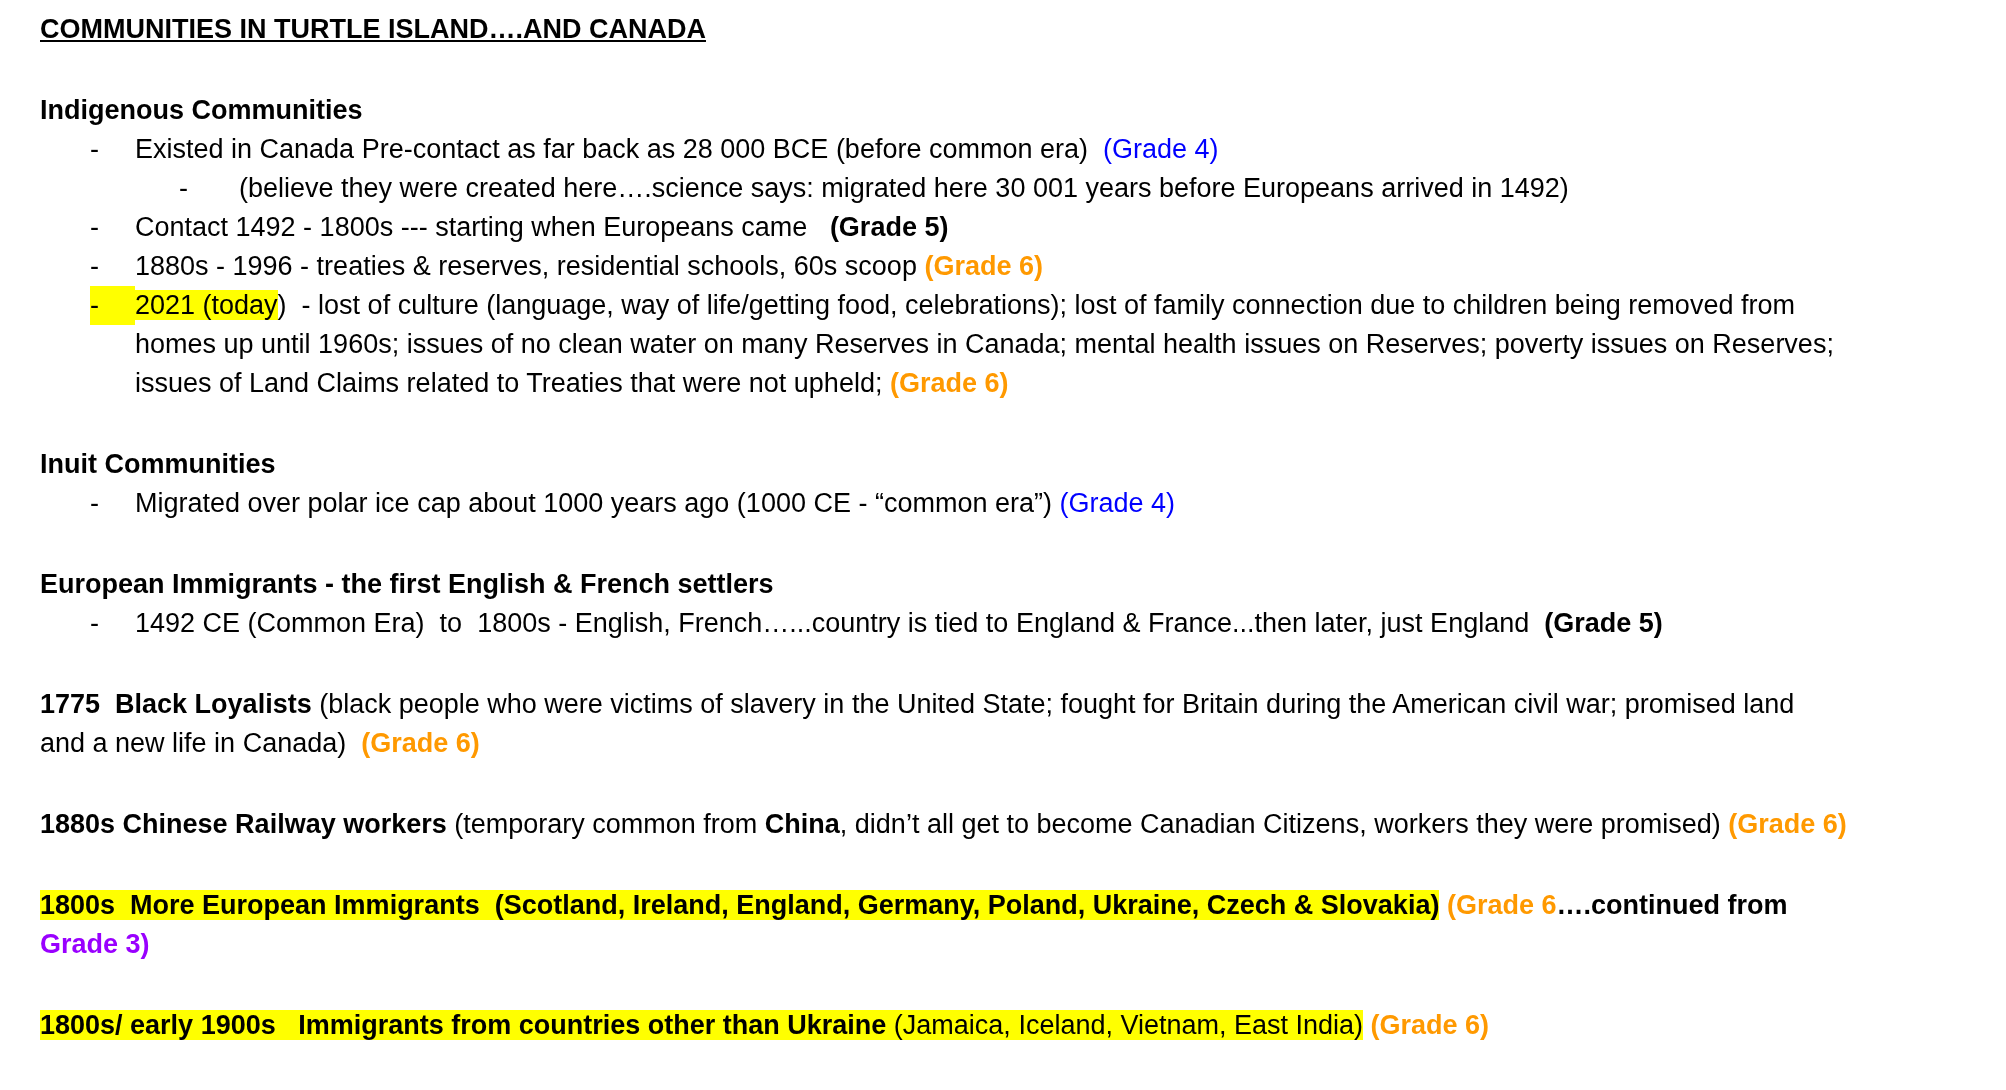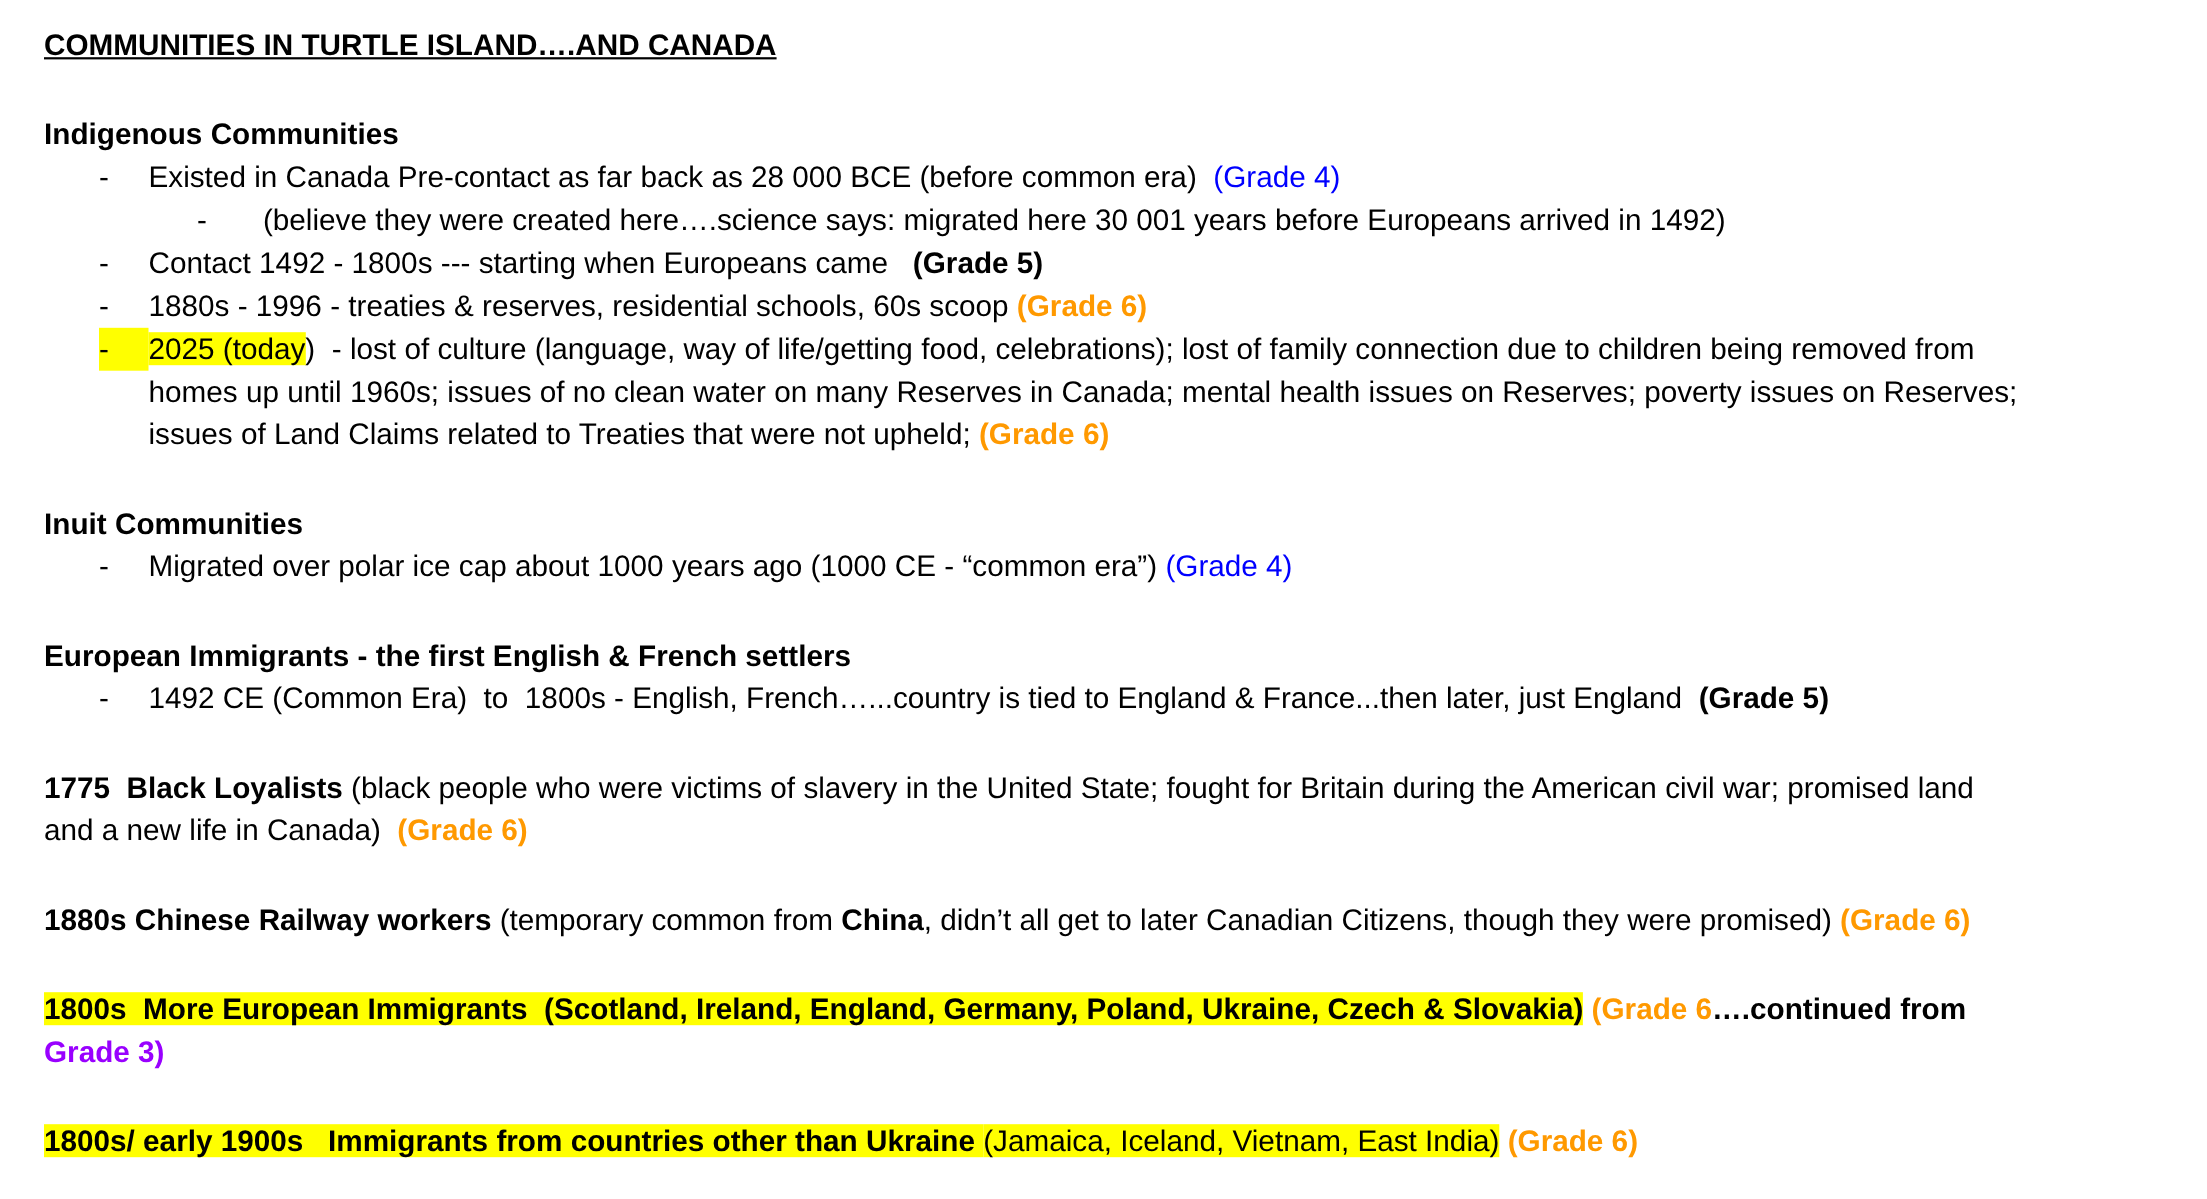--- a/index.html
+++ b/index.html
@@ -3,21 +3,21 @@
 <meta charset="utf-8">
 <style>
   html,body{margin:0;padding:0;}
   body{
     width:2006px;height:1090px;
     background:#ffffff;
     overflow:hidden;
     font-family:"Liberation Sans",sans-serif;
     font-size:27px;line-height:39px;color:#000000;
   }
-  .page{padding:22px 0 0 40px;width:1966px;}
+  .page{padding:10px 0 0 40px;width:1966px;}
   .block{margin-bottom:42px;}
   .block:last-child{margin-bottom:0;}
   .para{margin:0;white-space:pre-wrap;}
   .title{font-weight:bold;text-decoration:underline;}
   .heading{font-weight:bold;}
   .b{font-weight:bold;}
   .bullet{display:flex;align-items:flex-start;}
   .l1{margin-left:50px;}
   .l1 > .dash{width:45px;flex:none;}
   .l2{margin-left:139px;}
@@ -57,21 +57,21 @@
       <span class="btext"><span>Contact 1492 - 1800s --- starting when Europeans came   </span><span class="g5">(Grade 5)</span></span>
     </div>
 
     <div class="bullet l1">
       <span class="dash">-</span>
       <span class="btext"><span>1880s - 1996 - treaties &amp; reserves, residential schools, 60s scoop </span><span class="g6">(Grade 6)</span></span>
     </div>
 
     <div class="bullet l1">
       <span class="dash hl">-</span>
-      <span class="btext"><span class="hl">2025 (today</span><span>)  - lost of culture (language, way of life/getting food, celebrations); lost of family connection due to children being removed from
+      <span class="btext"><span class="hl">2021 (today</span><span>)  - lost of culture (language, way of life/getting food, celebrations); lost of family connection due to children being removed from
 homes up until 1960s; issues of no clean water on many Reserves in Canada; mental health issues on Reserves; poverty issues on Reserves;
 issues of Land Claims related to Treaties that were not upheld; </span><span class="g6">(Grade 6)</span></span>
     </div>
   </div>
 
   <div class="block">
     <p class="para heading">Inuit Communities</p>
 
     <div class="bullet l1">
       <span class="dash">-</span>
@@ -87,21 +87,21 @@
       <span class="btext"><span>1492 CE (Common Era)  to  1800s - English, French…...country is tied to England &amp; France...then later, just England  </span><span class="g5">(Grade 5)</span></span>
     </div>
   </div>
 
   <div class="block">
     <p class="para"><span class="b">1775  Black Loyalists </span><span>(black people who were victims of slavery in the United State; fought for Britain during the American civil war; promised land
 and a new life in Canada)  </span><span class="g6">(Grade 6)</span></p>
   </div>
 
   <div class="block">
-    <p class="para"><span class="b">1880s Chinese Railway workers </span><span>(temporary common from </span><span class="b">China</span><span>, didn’t all get to later Canadian Citizens, though they were promised) </span><span class="g6">(Grade 6)</span></p>
+    <p class="para"><span class="b">1880s Chinese Railway workers </span><span>(temporary common from </span><span class="b">China</span><span>, didn’t all get to become Canadian Citizens, workers they were promised) </span><span class="g6">(Grade 6)</span></p>
   </div>
 
   <div class="block">
     <p class="para b"><span class="hl">1800s  More European Immigrants  (Scotland, Ireland, England, Germany, Poland, Ukraine, Czech &amp; Slovakia)</span><span class="g6"> (Grade 6</span><span>….continued from
 </span><span class="g3">Grade 3)</span></p>
   </div>
 
   <div class="block">
     <p class="para"><span class="b hl">1800s/ early 1900s   Immigrants from countries other than Ukraine </span><span class="hl">(Jamaica, Iceland, Vietnam, East India)</span><span class="g6"> (Grade 6)</span></p>
   </div>

